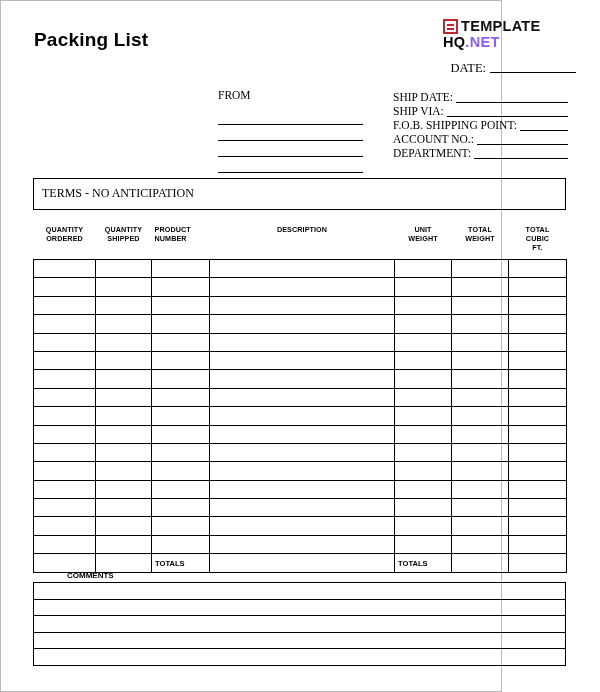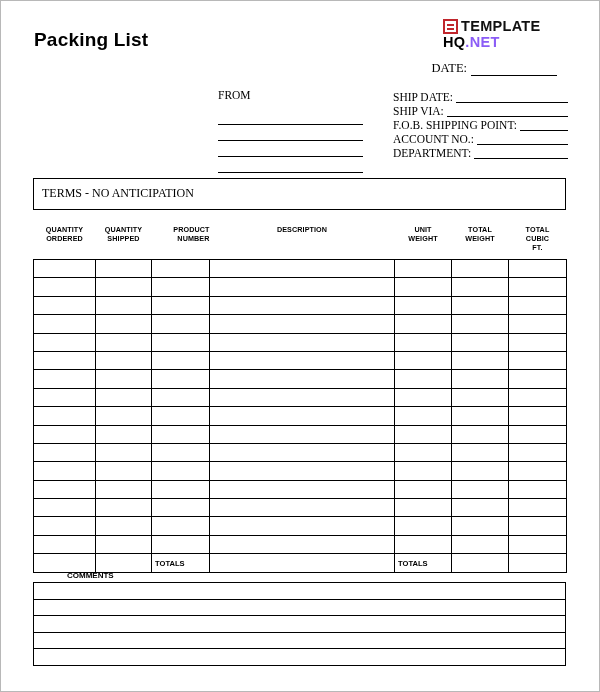--- a/index.html
+++ b/index.html
@@ -10,21 +10,21 @@
   body {
     width: 600px;
     height: 692px;
     font-family: "Liberation Serif", serif;
     color: #000000;
     position: relative;
     overflow: hidden;
   }
   .page {
     position: relative;
-    width: 600px;
+    width: 502px;
     height: 692px;
     box-sizing: border-box;
     border: 1px solid #b8b8b8;
     background: #fff;
   }
 
   
   .header {
     position: absolute;
     top: 14px;
@@ -76,26 +76,26 @@
   }
   .logo-mark:before { top: 3px; }
   .logo-mark:after  { top: 7px; }
   .logo-t1 { color: #111; }
   .logo-t2 { color: #000000; }
   .logo-t3 { color: #8b5cf6; }
   .logo-row.second { margin-top: 1px; padding-left: 0px; }
 
   .date-line {
     position: absolute;
-    right: 44px;
+    right: 25px;
     top: 46px;
     font-family: "Liberation Serif", serif;
     font-size: 12.5px;
     display: flex;
-    align-items: flex-end;
+    align-items: flex-start;
   }
   .date-label { margin-right: 4px; }
   .date-rule {
     display: inline-block;
     width: 86px;
     border-bottom: 1.4px solid #000;
     height: 11px;
   }
 
   
@@ -169,21 +169,21 @@
     font-family: "Liberation Sans", sans-serif;
     font-size: 7.2px;
     font-weight: bold;
     line-height: 9px;
     vertical-align: top;
     text-align: center;
     padding: 0 0 7px 0;
     border: none;
     letter-spacing: .1px;
   }
-  table.grid th.left-head { text-align: right; padding-left: 3px; }
+  table.grid th.left-head { text-align: left; padding-left: 3px; }
   table.grid td {
     border: 1px solid #000;
     height: 17.4px;
     padding: 0;
     font-size: 8px;
   }
   table.grid tr.totals td {
     height: 18px;
     font-family: "Liberation Sans", sans-serif;
     font-size: 7.6px;

